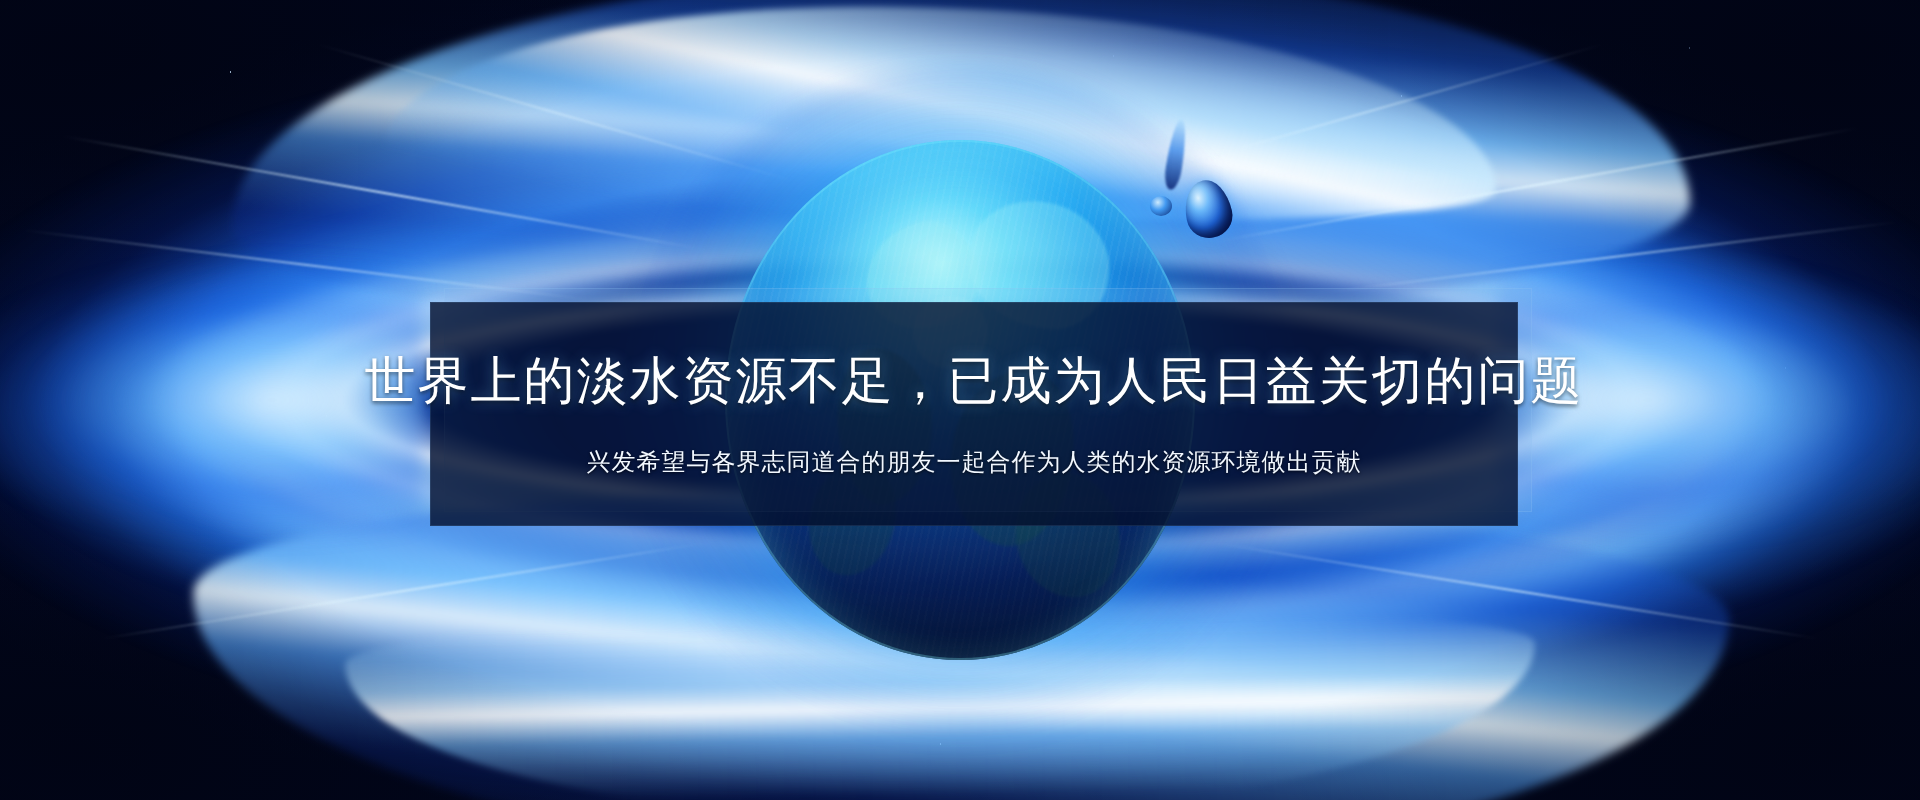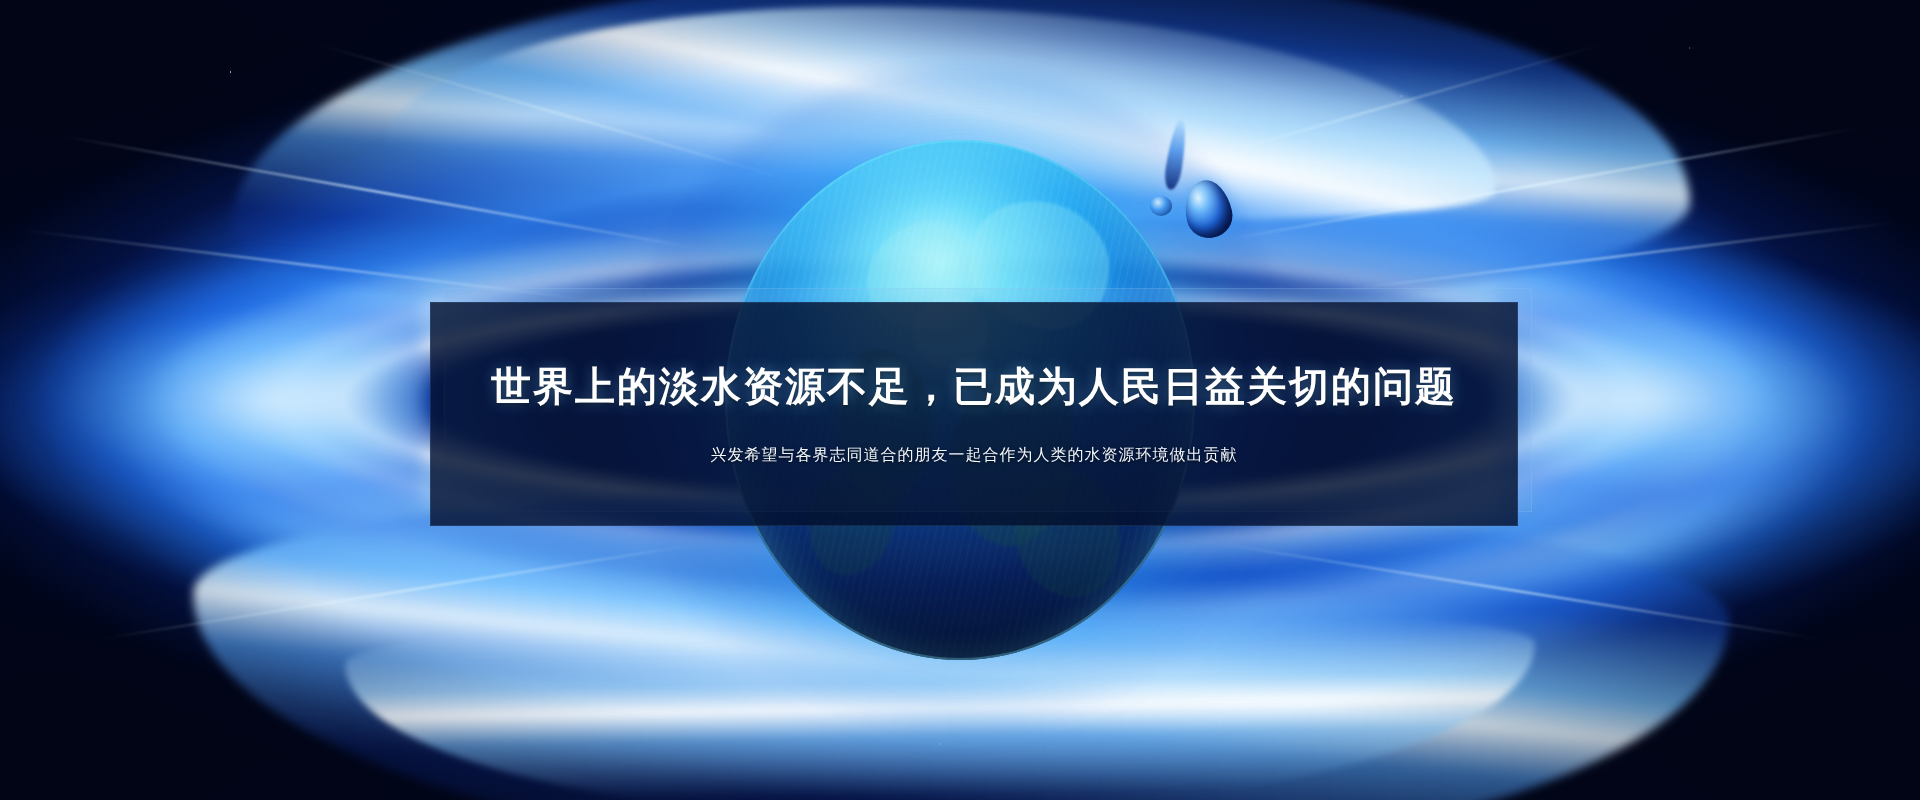--- a/index.html
+++ b/index.html
@@ -343,32 +343,32 @@
     border:1px solid rgba(120,180,230,.14);
     box-sizing:border-box;
     display:flex;
     flex-direction:column;
     align-items:center;
     justify-content:center;
   }
   .title{
     margin:0;
     color:#ffffff;
-    font-size:40px;
-    font-weight:bold;
+    font-size:51px;
+    font-weight:normal;
     letter-spacing:2px;
     line-height:1.2;
     text-align:right;
     text-shadow:0 0 14px rgba(120,200,255,.45), 0 2px 4px rgba(0,0,0,.6);
     white-space:nowrap;
   }
   .subtitle{
     margin:34px 0 0 0;
     color:#f2f8ff;
-    font-size:16px;
+    font-size:24px;
     font-weight:normal;
     letter-spacing:1px;
     line-height:1.4;
     text-align:center;
     text-shadow:0 1px 3px rgba(0,0,0,.7);
     white-space:nowrap;
   }
 
   
   .vignette{

